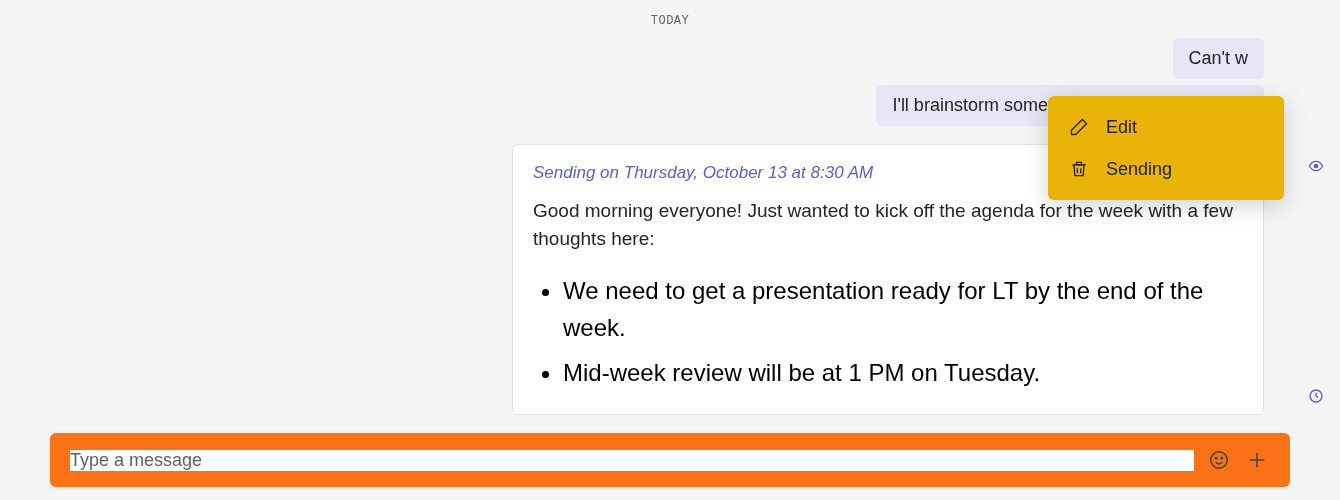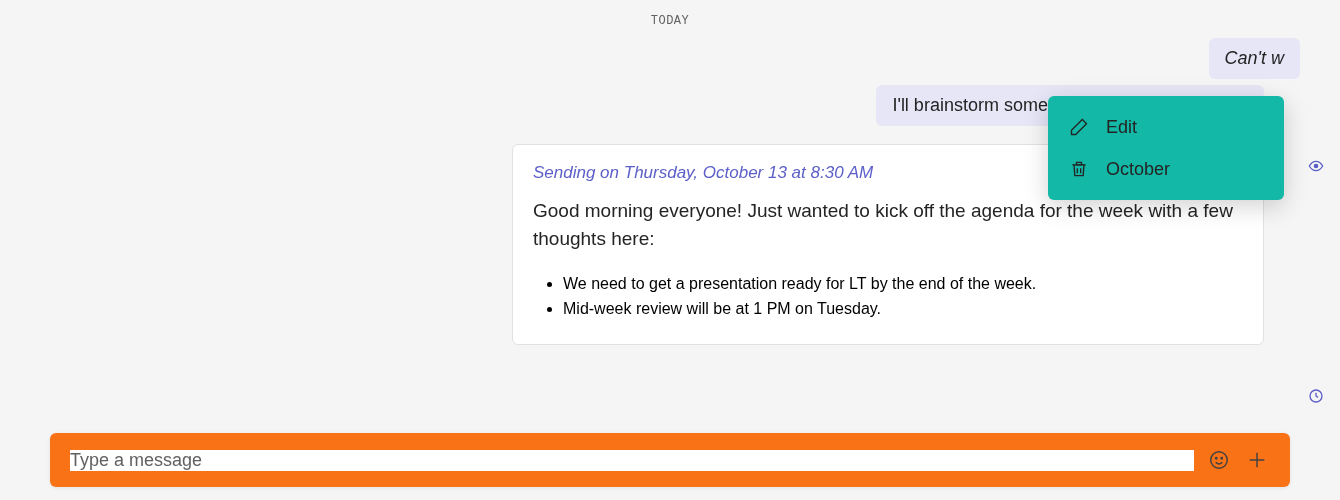--- a/index.html
+++ b/index.html
@@ -31,21 +31,21 @@
     }
     .bubble {
       background: #e6e6f7;
       color: #242424;
       padding: 10px 16px;
       border-radius: 6px;
       font-size: 18px;
       overflow: hidden;
       white-space: nowrap;
     }
-    .outgoing-1 { max-width: 330px; font-style: italic; }
+    .outgoing-1 { margin-right: 36px; max-width: 330px; }
     .outgoing-2 { margin-right: 36px; max-width: 660px; }
     .scheduled-card {
       background: #fff;
       border: 1px solid #e1e1e1;
       border-radius: 6px;
       padding: 18px 20px 22px;
       margin-left: 512px;
       margin-right: 36px;
       margin-top: 18px;
       position: relative;
@@ -59,22 +59,23 @@
     .scheduled-body {
       color: #242424;
       font-size: 19px;
       line-height: 1.45;
     }
     .scheduled-list {
       margin-top: 20px;
       padding-left: 30px;
     }
     .scheduled-list li {
-      font-size: 16px;
+      font-size: 24px;
       line-height: 1.55;
+      margin-top: 8px;
     }
     .card-more {
       position: absolute;
       top: 12px;
       right: 14px;
       color: #616161;
       font-size: 18px;
       letter-spacing: 1px;
       cursor: pointer;
     }
@@ -82,21 +83,21 @@
       position: absolute;
       right: 16px;
       color: #5b5fc7;
     }
     .eye-icon { top: 120px; }
     .clock-icon { top: 350px; }
     .context-menu {
       position: absolute;
       top: 58px;
       right: 56px;
-      background: #14b8a6;
+      background: #eab308;
       border-radius: 6px;
       box-shadow: 0 6px 24px rgba(0,0,0,0.18);
       padding: 10px 0;
       min-width: 236px;
       z-index: 50;
     }
     .menu-item {
       display: flex;
       align-items: center;
       padding: 10px 20px;
@@ -194,21 +195,21 @@
     </div>
     <div class="menu-item">
       <span class="menu-icon">
         <svg width="20" height="20" viewBox="0 0 24 24" fill="none" stroke="#242424" stroke-width="1.6">
           <path d="M4 7h16"></path>
           <path d="M9 4h6v3H9z"></path>
           <path d="M6 7l1 13h10l1-13"></path>
           <path d="M10 11v6M14 11v6"></path>
         </svg>
       </span>
-      <span>October</span>
+      <span>Sending</span>
     </div>
   </div>
 
 </div>
 
 <div class="compose">
   <input class="compose-input" placeholder="Type a message" style="">
   <span class="compose-icon">
     <svg width="22" height="22" viewBox="0 0 24 24" fill="none" stroke="currentColor" stroke-width="1.6">
       <circle cx="12" cy="12" r="9"></circle>

